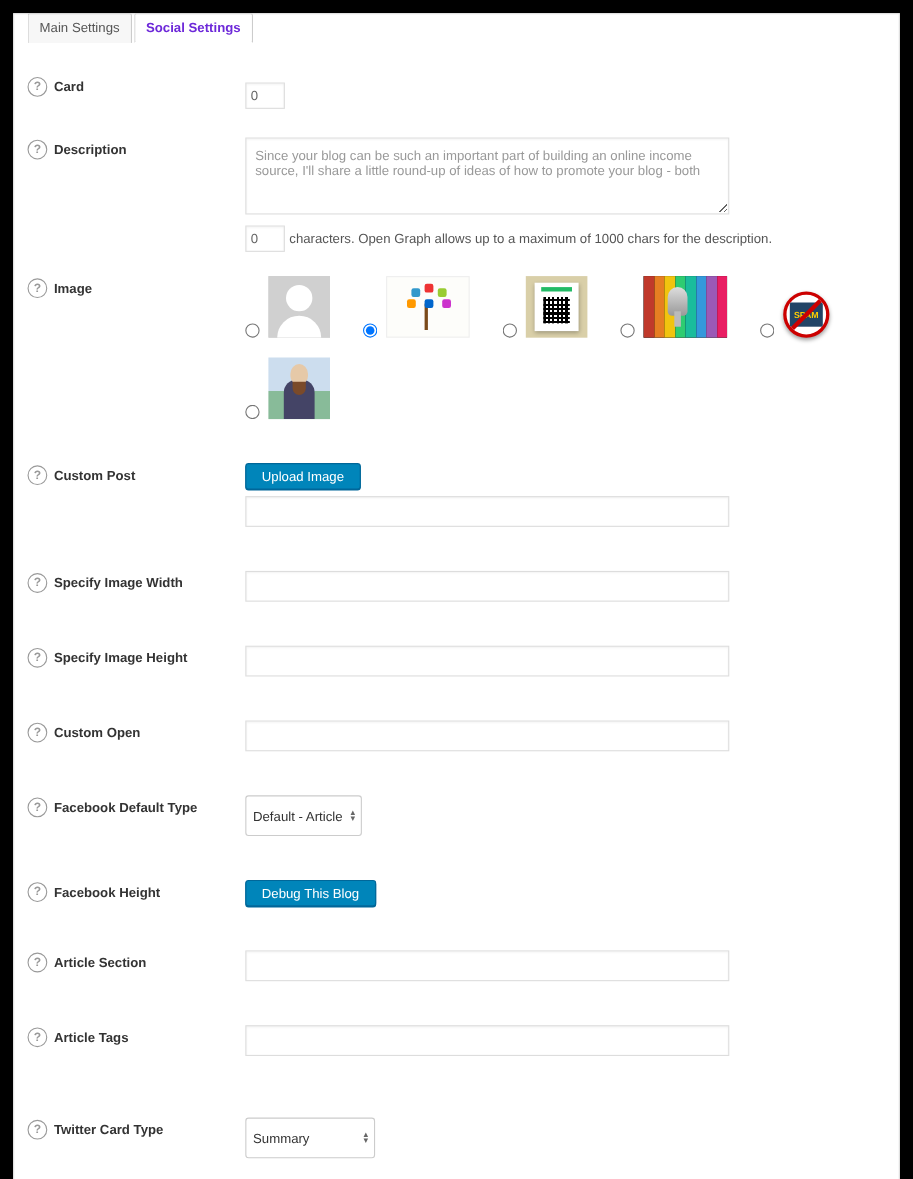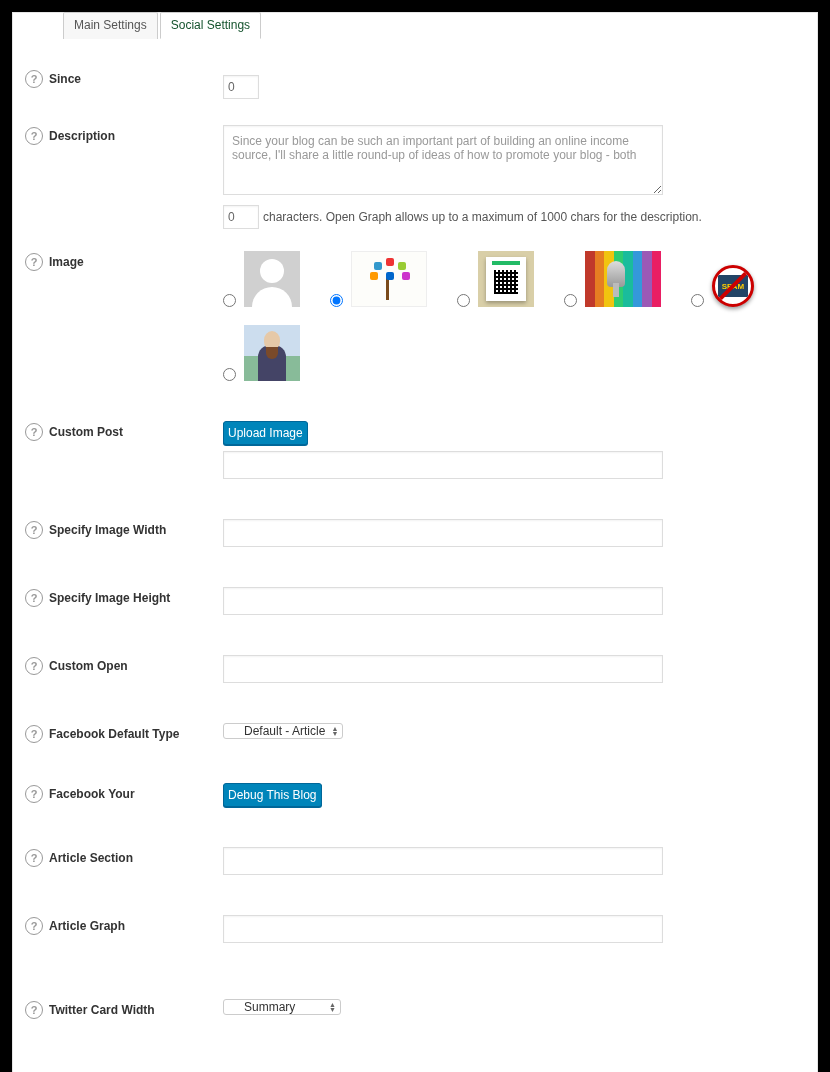--- a/index.html
+++ b/index.html
@@ -1,34 +1,34 @@
 <!DOCTYPE html>
 <html><head>
   <meta charset="utf-8">
   <style>
     * { box-sizing: border-box; margin: 0; padding: 0; }
     body { background: #000; font-family: -apple-system, "Helvetica Neue", Arial, sans-serif; font-size: 12px; color: #555; display: flex; justify-content: center; }
     .frame { width: 830px; background: #000; padding: 12px; }
     .panel { background: #fff; border: 1px solid #e5e5e5; padding: 0 12px 24px 12px; min-height: 1048px; }
-    .tabs { display: flex; position: relative; top: -1px; margin-left: 38px; }
+    .tabs { display: flex; position: relative; top: -1px; }
     .tab { display: inline-block; padding: 5px 10px 6px 10px; font-size: 12px; color: #555; background: #f7f7f7; border: 1px solid #ccc; border-bottom: none; margin-right: 2px; border-radius: 2px 2px 0 0; cursor: pointer; }
-    .tab.active { background: #fff; font-weight: 400; color: #14532d; border-bottom: 1px solid #fff; position: relative; }
+    .tab.active { background: #fff; font-weight: 700; color: #6d28d9; border-bottom: 1px solid #fff; position: relative; }
     .form-body { padding-top: 28px; }
     .row { display: flex; align-items: flex-start; margin-bottom: 40px; }
     .row.tight { margin-bottom: 8px; }
     .label-col { width: 198px; display: flex; align-items: center; gap: 6px; padding-top: 2px; }
     .field-col { flex: 1; }
     .help-icon { width: 18px; height: 18px; border: 1.5px solid #999; border-radius: 50%; display: inline-flex; align-items: center; justify-content: center; color: #999; font-size: 11px; font-weight: 700; flex-shrink: 0; cursor: help; }
     .label-text { font-size: 12px; font-weight: 700; color: #333; }
     input[type=text].wide { width: 440px; height: 28px; border: 1px solid #ddd; background: #fff; color: #999; padding: 4px 8px; font-size: 12px; box-shadow: inset 0 1px 2px rgba(0,0,0,.05); }
     input[type=text].tiny { width: 36px; height: 24px; border: 1px solid #ddd; background: #fff; color: #666; padding: 2px 4px; font-size: 12px; box-shadow: inset 0 1px 2px rgba(0,0,0,.05); }
     textarea.wide { width: 440px; height: 70px; border: 1px solid #ddd; background: #fff; color: #999; padding: 8px; font-size: 12px; font-family: inherit; resize: both; box-shadow: inset 0 1px 2px rgba(0,0,0,.05); }
     .counter-line { margin-top: 7px; font-size: 12px; color: #555; display: flex; align-items: center; gap: 4px; }
-    .btn-primary { display: inline-block; background: #0085ba; border: 1px solid #006799; color: #fff; padding: 4px 4px; font-size: 12px; border-radius: 3px; cursor: pointer; box-shadow: 0 1px 0 #006799; }
-    .select-wrap { display: inline-flex; align-items: center; border: 1px solid #ccc; border-radius: 3px; background: #fff; height: 16px; padding: 0 4px 0 20px; font-size: 12px; color: #333; cursor: pointer; }
+    .btn-primary { display: inline-block; background: #0085ba; border: 1px solid #006799; color: #fff; padding: 4px 14px; font-size: 12px; border-radius: 3px; cursor: pointer; box-shadow: 0 1px 0 #006799; }
+    .select-wrap { display: inline-flex; align-items: center; border: 1px solid #ccc; border-radius: 3px; background: #fff; height: 37px; padding: 0 4px 0 6px; font-size: 12px; color: #333; cursor: pointer; }
     .select-caret { display: inline-flex; flex-direction: column; margin-left: 6px; font-size: 7px; line-height: 5px; color: #666; }
     .image-grid { display: flex; flex-wrap: wrap; gap: 18px 30px; }
     .image-opt { display: flex; align-items: flex-end; gap: 8px; }
     .image-opt input[type=radio] { margin-bottom: 0; }
     .thumb { width: 76px; height: 56px; background: #ccc; display: flex; align-items: center; justify-content: center; overflow: hidden; }
     .thumb.square { width: 56px; height: 56px; }
     .thumb.round { width: 42px; height: 42px; border-radius: 50%; }
 
     
     .avatar-shape { width: 56px; height: 56px; background: #d0d0d0; position: relative; }
@@ -67,21 +67,21 @@
     <div class="tabs">
       <div class="tab">Main Settings</div>
       <div class="tab active">Social Settings</div>
     </div>
 
     <div class="form-body">
 
       <div class="row tight">
         <div class="label-col">
           <span class="help-icon">?</span>
-          <span class="label-text">Since</span>
+          <span class="label-text">Card</span>
         </div>
         <div class="field-col">
           <div class="counter-line">
             <input type="text" class="tiny" value="0" style="">
           </div>
         </div>
       </div>
 
       <div style="height:18px"></div>
 
@@ -229,51 +229,51 @@
                 <span>▲</span>
                 <span>▼</span>
               </span>
           </div>
         </div>
       </div>
 
       <div class="row">
         <div class="label-col">
           <span class="help-icon">?</span>
-          <span class="label-text">Facebook Your</span>
+          <span class="label-text">Facebook Height</span>
         </div>
         <div class="field-col">
           <button class="btn-primary">Debug This Blog</button>
         </div>
       </div>
 
       <div class="row">
         <div class="label-col">
           <span class="help-icon">?</span>
           <span class="label-text">Article Section</span>
         </div>
         <div class="field-col">
           <input type="text" class="wide" style="">
         </div>
       </div>
 
       <div class="row" style="margin-bottom:56px">
         <div class="label-col">
           <span class="help-icon">?</span>
-          <span class="label-text">Article Graph</span>
-        </div>
-        <div class="field-col">
-          <input type="text" class="wide" style="">
-        </div>
-      </div>
-
-      <div class="row">
-        <div class="label-col">
-          <span class="help-icon">?</span>
-          <span class="label-text">Twitter Card Width</span>
+          <span class="label-text">Article Tags</span>
+        </div>
+        <div class="field-col">
+          <input type="text" class="wide" style="">
+        </div>
+      </div>
+
+      <div class="row">
+        <div class="label-col">
+          <span class="help-icon">?</span>
+          <span class="label-text">Twitter Card Type</span>
         </div>
         <div class="field-col">
           <div class="select-wrap" style="min-width:118px">
             <span>Summary</span>
             <span class="select-caret" style="margin-left:auto">
                 <span>▲</span>
                 <span>▼</span>
               </span>
           </div>
         </div>

